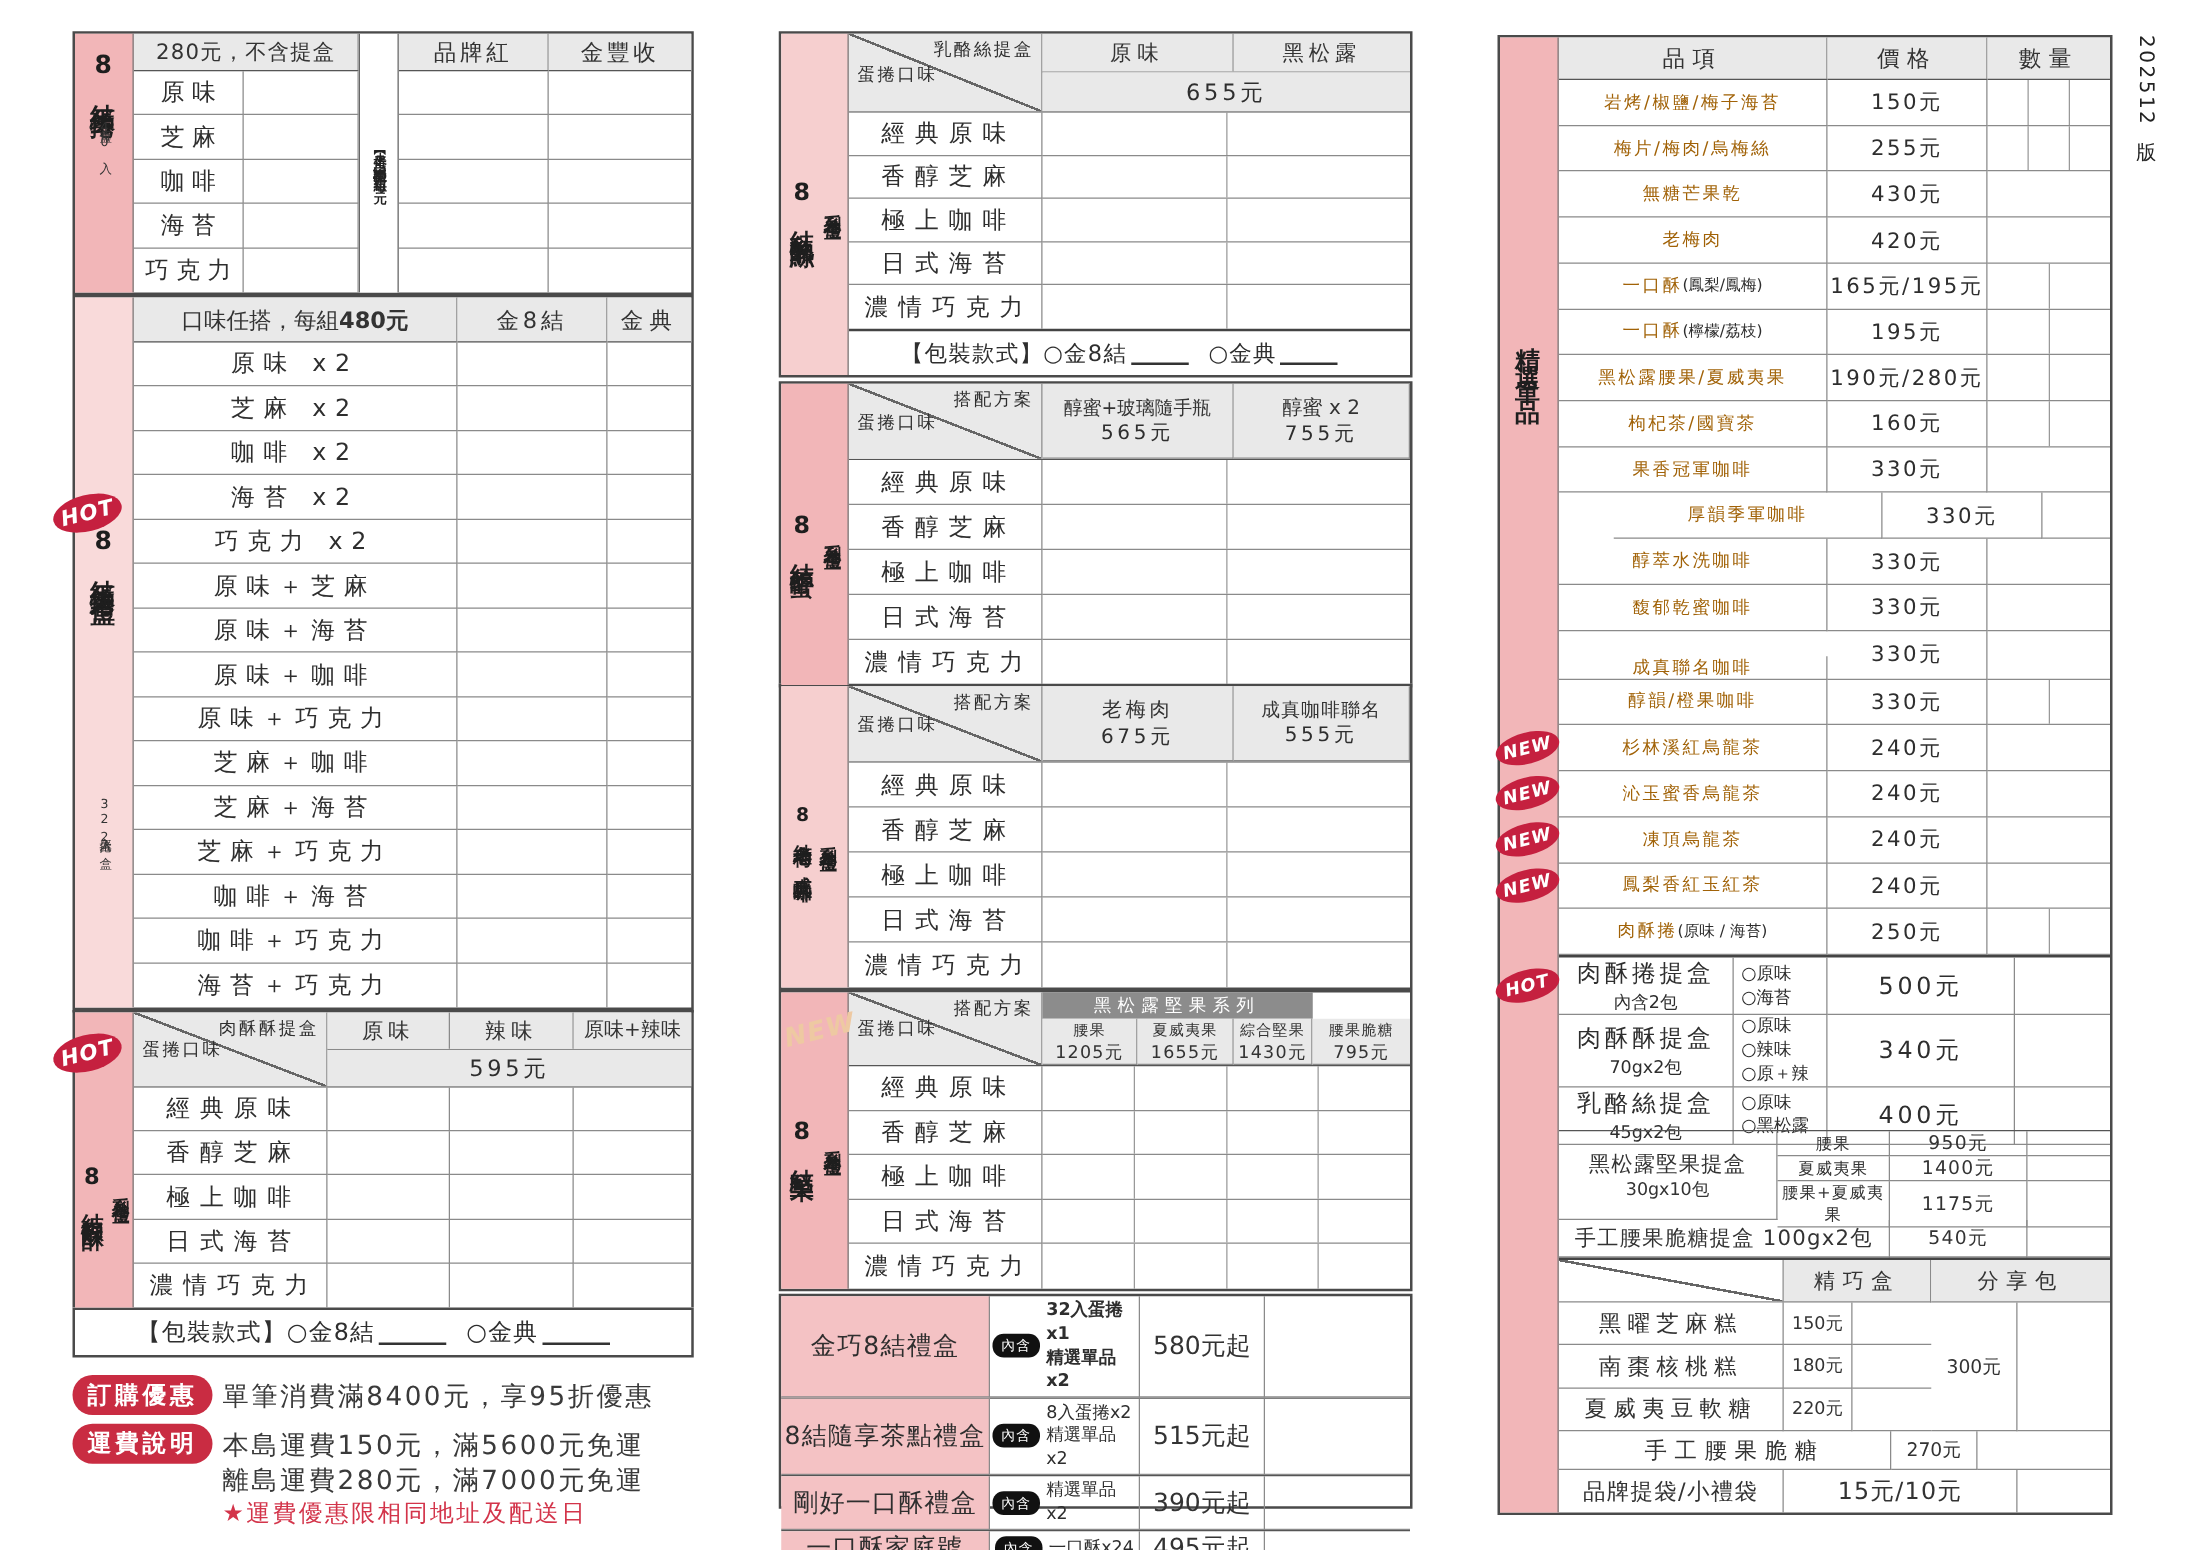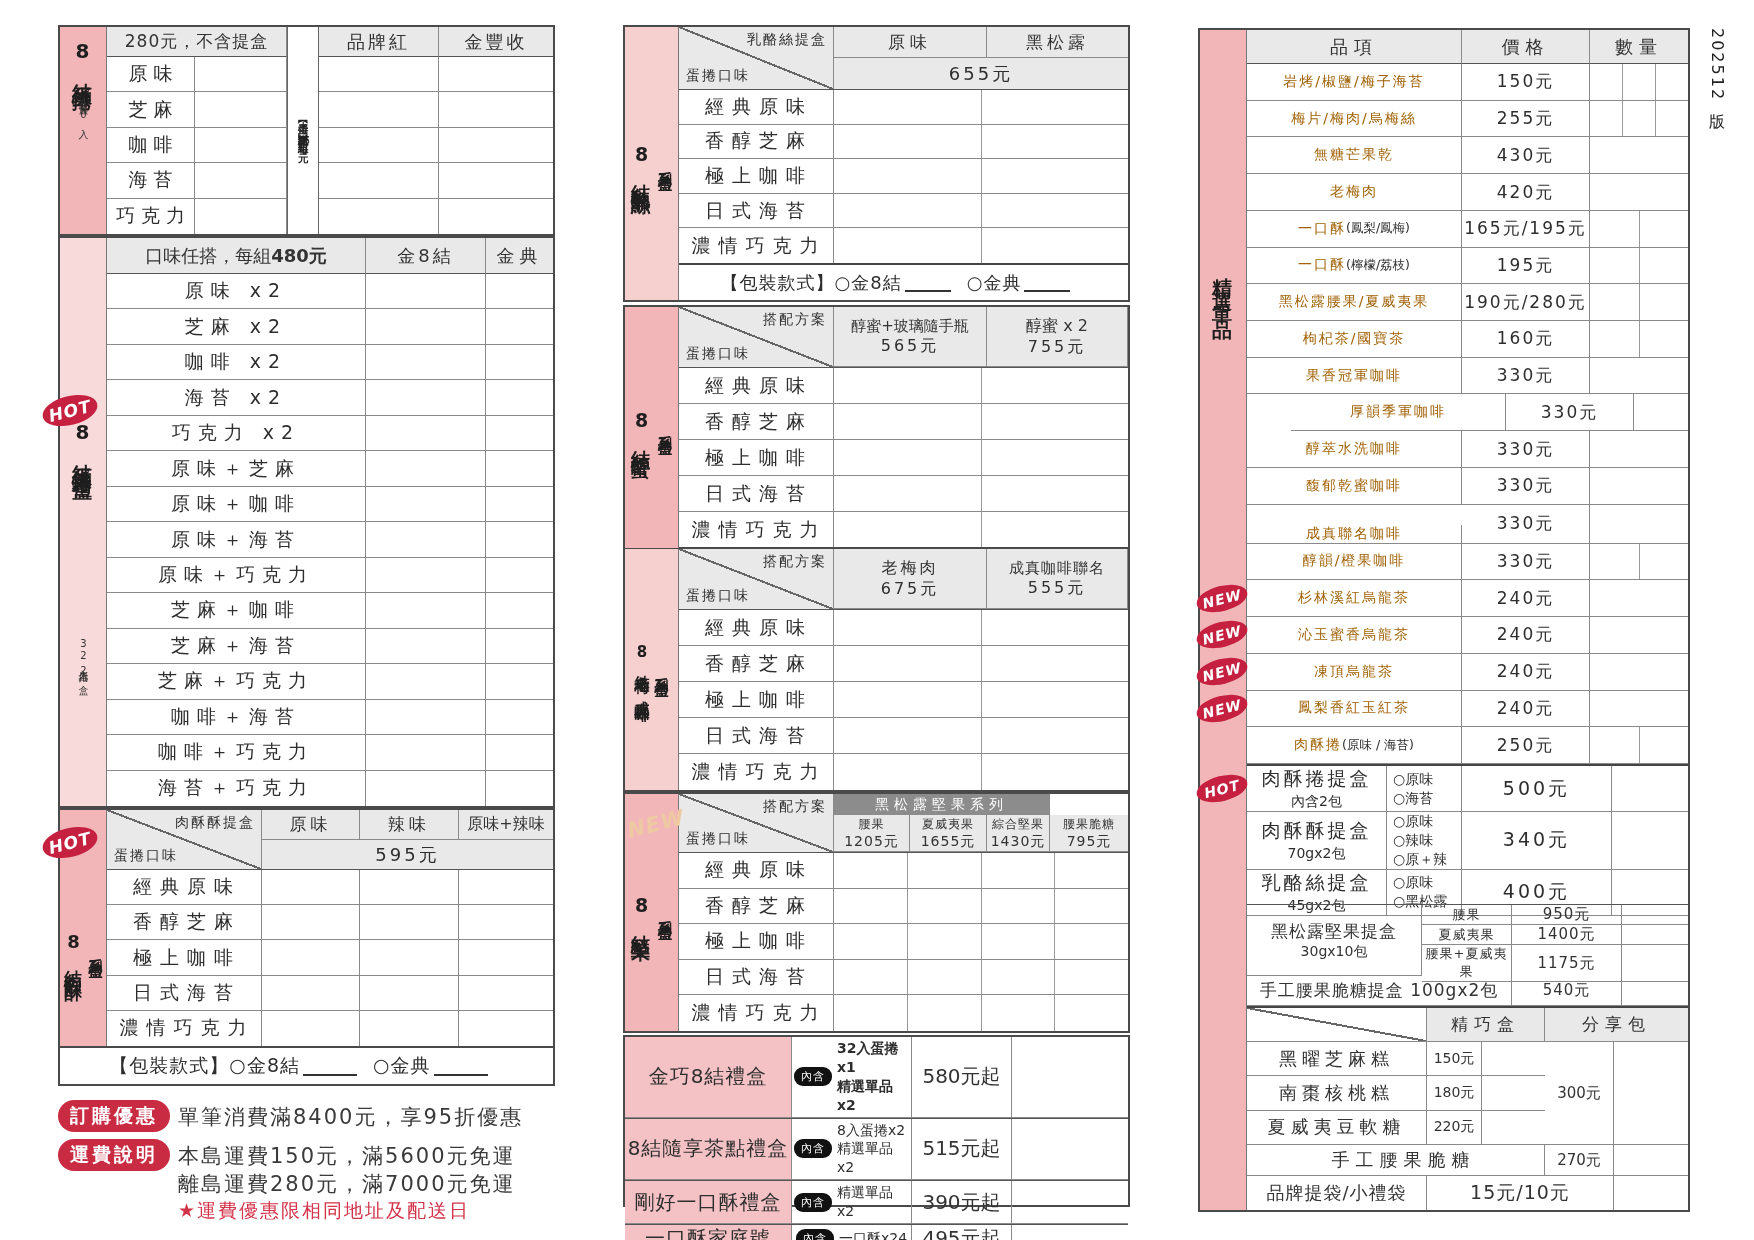--- a/index.html
+++ b/index.html
@@ -25,21 +25,21 @@
   .body .row:last-child .cell { border-bottom:none; }
   .hdr { background:#e9e9e9; }
   .hrow .cell { border-bottom:1px solid #555; }
   .flex1 { flex:1; }
   .flavor { letter-spacing:8px; font-size:19px; color:#2e2e2e; padding-left:6px; }
   .price-txt { letter-spacing:3px; font-size:18px; color:#2e2e2e; }
   .diag { position:relative;
           background:linear-gradient(to top right, rgba(0,0,0,0) calc(50% - 1px), #666 calc(50% - 1px), #666 calc(50% + 1px), rgba(0,0,0,0) calc(50% + 1px)), #e9e9e9; }
   .diag.white { background:linear-gradient(to top right, rgba(0,0,0,0) calc(50% - 1px), #666 calc(50% - 1px), #666 calc(50% + 1px), rgba(0,0,0,0) calc(50% + 1px)), #fff; }
   .dtop { position:absolute; top:4px; right:6px; font-size:14px; letter-spacing:2px; color:#2e2e2e; }
-  .dbot { position:absolute; bottom:4px; left:7px; font-size:14px; letter-spacing:2px; color:#2e2e2e; }
+  .dbot { position:absolute; bottom:20px; left:7px; font-size:14px; letter-spacing:2px; color:#2e2e2e; }
   .side-main { font-size:20px; font-weight:bold; color:#1e1e1e; letter-spacing:4px; }
   .side-sub  { font-size:14px; font-weight:bold; color:#1e1e1e; letter-spacing:2px; }
   .side-note { font-size:10px; color:#333; letter-spacing:1px; }
   .qwrap { display:flex; align-items:stretch; padding:0; }
   .qcell { flex:1; }
   .qcell + .qcell { border-left:1px solid #999; }
   .ellipse { position:absolute; background:#c5203f; color:#fff; font-weight:bold; font-style:italic;
              border-radius:50%; display:flex; align-items:center; justify-content:center; z-index:6;
              transform:rotate(-14deg); letter-spacing:1px; }
   .row-badge { left:-51px; top:50%; width:52px; height:25px; font-size:14px; margin-top:-13px; }
@@ -181,27 +181,27 @@
             <div class="cell flex1"></div>
           </div>
 
           <div class="row">
             <div class="cell" style="width:259px; font-size:19px; letter-spacing:7px; color:#2e2e2e;">原味＋芝麻</div>
             <div class="cell" style="width:120px;"></div>
             <div class="cell flex1"></div>
           </div>
 
           <div class="row">
+            <div class="cell" style="width:259px; font-size:19px; letter-spacing:7px; color:#2e2e2e;">原味＋海苔</div>
+            <div class="cell" style="width:120px;"></div>
+            <div class="cell flex1"></div>
+          </div>
+
+          <div class="row">
             <div class="cell" style="width:259px; font-size:19px; letter-spacing:7px; color:#2e2e2e;">原味＋咖啡</div>
-            <div class="cell" style="width:120px;"></div>
-            <div class="cell flex1"></div>
-          </div>
-
-          <div class="row">
-            <div class="cell" style="width:259px; font-size:19px; letter-spacing:7px; color:#2e2e2e;">原味＋海苔</div>
             <div class="cell" style="width:120px;"></div>
             <div class="cell flex1"></div>
           </div>
 
           <div class="row">
             <div class="cell" style="width:259px; font-size:19px; letter-spacing:7px; color:#2e2e2e;">原味＋巧克力</div>
             <div class="cell" style="width:120px;"></div>
             <div class="cell flex1"></div>
           </div>
 
@@ -1016,21 +1016,21 @@
               <div class="cell" style="width:180px; font-size:18px; letter-spacing:5px;">夏威夷豆軟糖</div>
               <div class="cell" style="width:55px; font-size:14px;">220元</div>
               <div class="cell flex1"></div>
             </div>
           </div>
         <div class="cell" style="width:69px; font-size:15px; border-bottom:1px solid #8a8a8a;">300元</div>
         <div class="cell flex1" style="border-bottom:1px solid #8a8a8a;"></div>
       </div>
 
       <div class="row" style="height:31px;">
-        <div class="cell" style="width:298px; font-size:18px; letter-spacing:6px;padding-left:16px;">手工腰果脆糖</div>
+        <div class="cell" style="width:266px; font-size:18px; letter-spacing:6px;padding-left:16px;">手工腰果脆糖</div>
         <div class="cell" style="width:69px; font-size:15px;">270元</div>
         <div class="cell flex1"></div>
       </div>
 
       <div class="row" style="flex:1;">
         <div class="cell" style="width:180px; font-size:18px; letter-spacing:1px; border-bottom:none;">品牌提袋/小禮袋</div>
         <div class="cell" style="width:187px; font-size:19px; letter-spacing:1px; border-bottom:none;">15元/10元</div>
         <div class="cell flex1" style="border-bottom:none;"></div>
       </div>
     </div>

